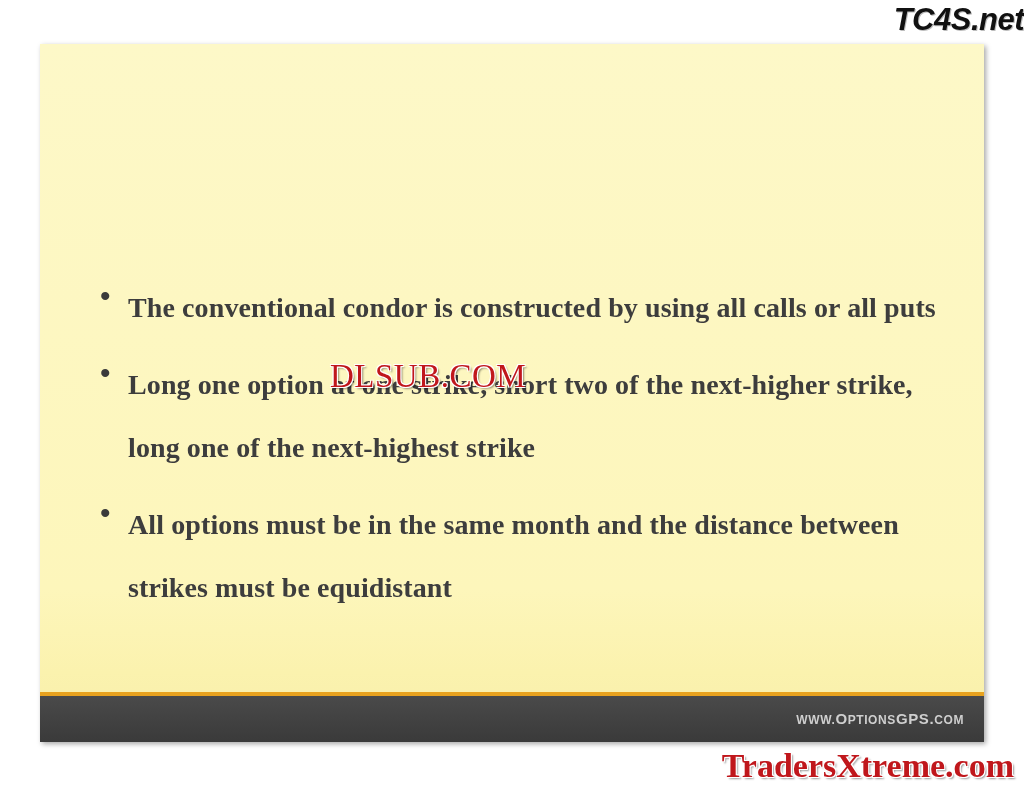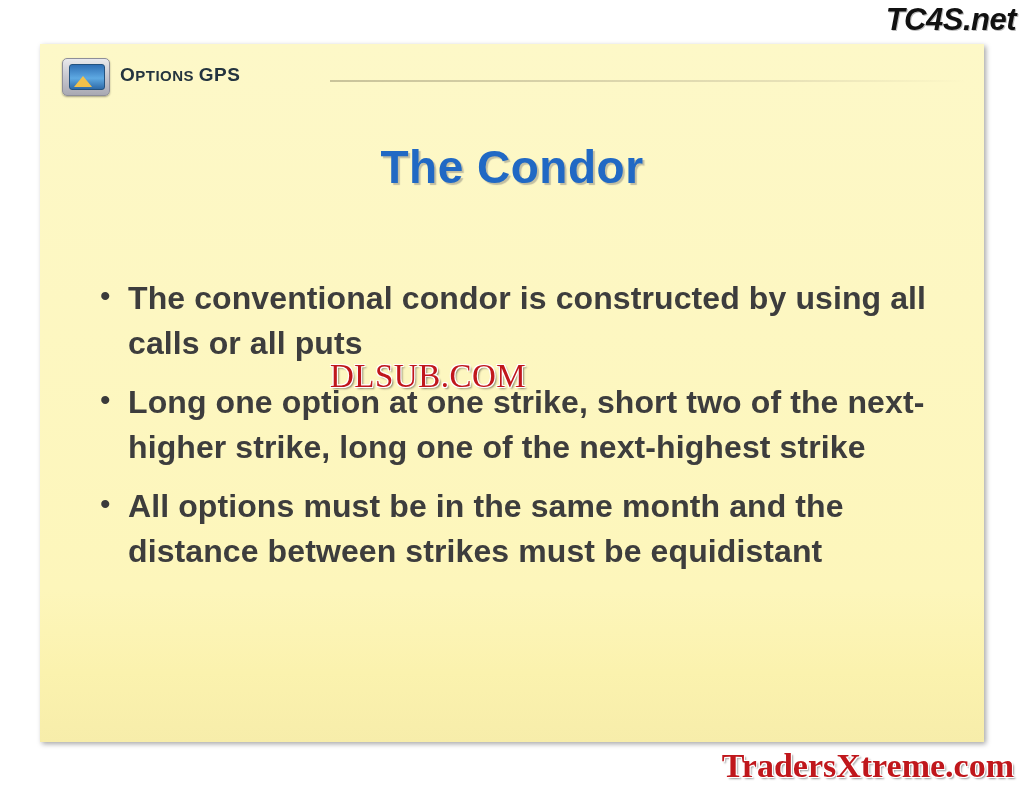--- a/index.html
+++ b/index.html
@@ -12,21 +12,21 @@
     height: 791px;
     position: relative;
     overflow: hidden;
     font-family: "Liberation Sans", sans-serif;
   }
 
   
   .tc4s-watermark {
     position: absolute;
     top: 2px;
-    right: 8px;
+    right: 0;
     font-family: "Liberation Sans", sans-serif;
     font-weight: bold;
     font-style: italic;
     font-size: 31px;
     color: #111111;
     letter-spacing: -0.5px;
     text-shadow: 1px 1px 0 #bdbdbd;
     z-index: 40;
   }
 
@@ -135,24 +135,24 @@
     width: 36px;
     font-size: 30px;
     line-height: 40px;
     color: #3a3a3a;
     text-align: left;
     padding-left: 8px;
     box-sizing: border-box;
   }
   .bullet-text {
     flex: 1 1 auto;
-    font-family: Liberation Sans, sans-serif;
-    font-weight: bold;
-    font-size: 32px;
-    line-height: 45px;
+    font-family: Liberation Serif, serif;
+    font-weight: bold;
+    font-size: 28px;
+    line-height: 63px;
     color: #3d3d3d;
     letter-spacing: 0.1px;
   }
 
   
   .slide-footer {
     position: absolute;
     left: 0;
     bottom: 0;
     width: 100%;
@@ -212,49 +212,44 @@
     white-space: nowrap;
   }
 </style>
 </head>
 <body>
 
 <div class="tc4s-watermark">TC4S.net</div>
 
 <div class="slide">
 
-  <div class="slide-header">
-    <div class="logo-badge">
-      <div class="logo-screen"></div>
-    </div>
-    <div class="logo-text">
-      <span>O</span><span class="small-caps">PTIONS </span><span>GPS</span>
-    </div>
-    <div class="header-rule"></div>
-  </div>
-
-  <div class="slide-title">The Condor</div>
+
 
   <div class="bullet-list">
 
     <div class="bullet">
       <div class="bullet-dot">•</div>
       <div class="bullet-text">The conventional condor is constructed by using all calls or all puts</div>
     </div>
 
     <div class="bullet">
       <div class="bullet-dot">•</div>
       <div class="bullet-text">Long one option at one strike, short two of the next-higher strike, long one of the next-highest strike</div>
     </div>
 
     <div class="bullet">
       <div class="bullet-dot">•</div>
       <div class="bullet-text">All options must be in the same month and the distance between strikes must be equidistant</div>
     </div>
 
   </div>
 
+  <div class="slide-footer">
+    <div class="footer-url">
+      <span class="small-caps">WWW.</span><span>O</span><span class="small-caps">PTIONS</span><span>GPS</span><span>.</span><span class="small-caps">COM</span>
+    </div>
+  </div>
 
 </div>
 
 <div class="dlsub-watermark">DLSUB.COM</div>
 
 <div class="traders-watermark">TradersXtreme.com</div>
 
 </body></html>

